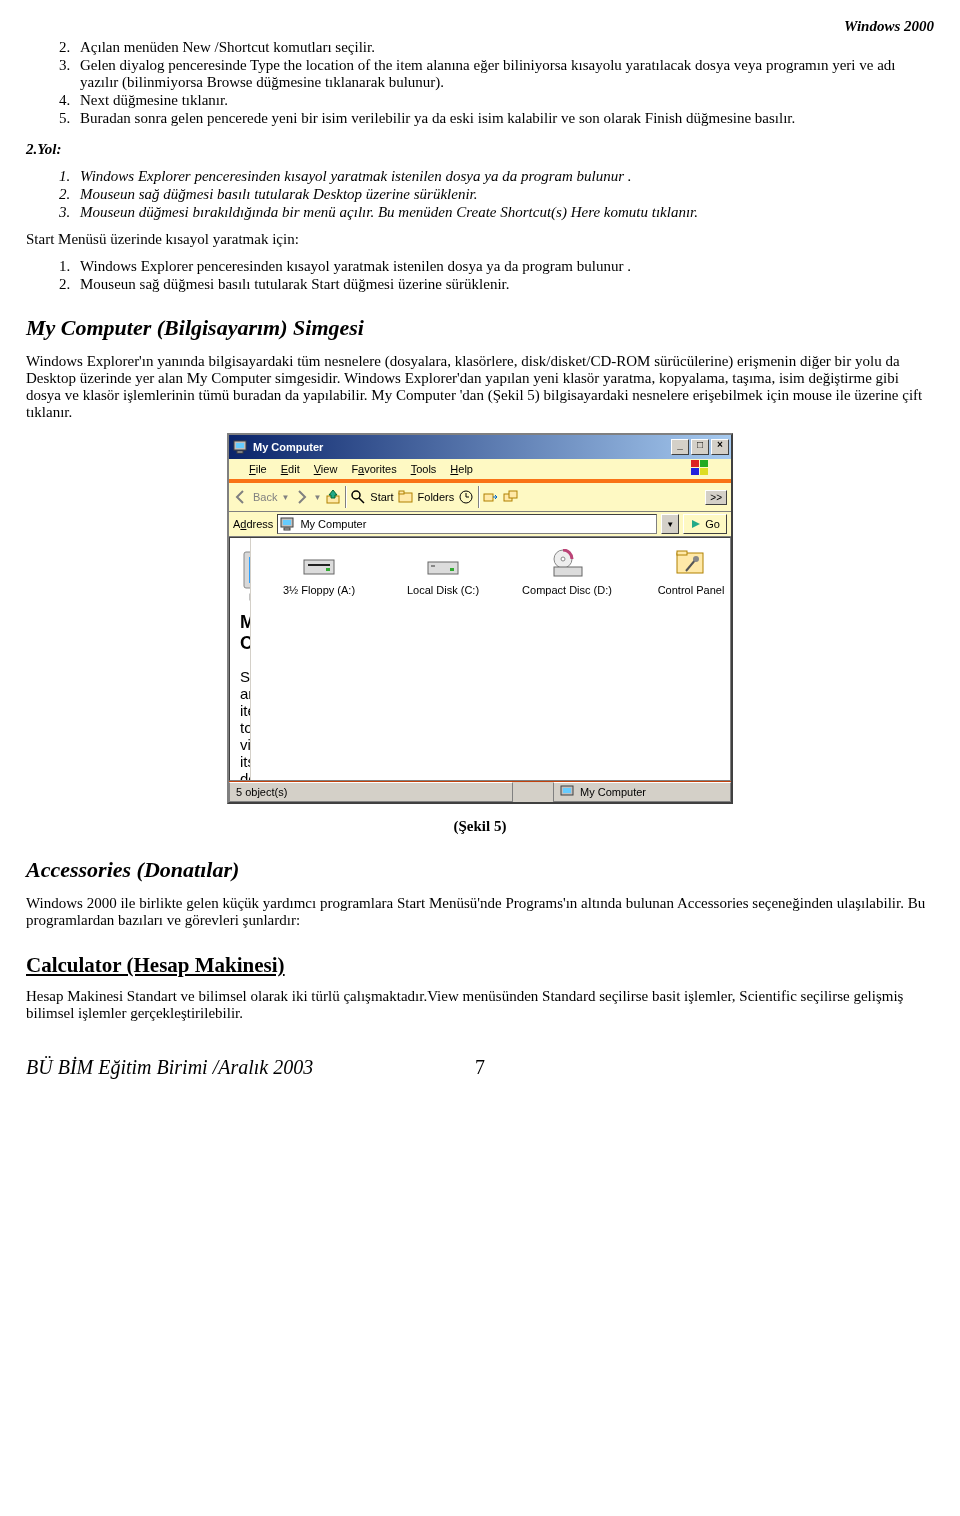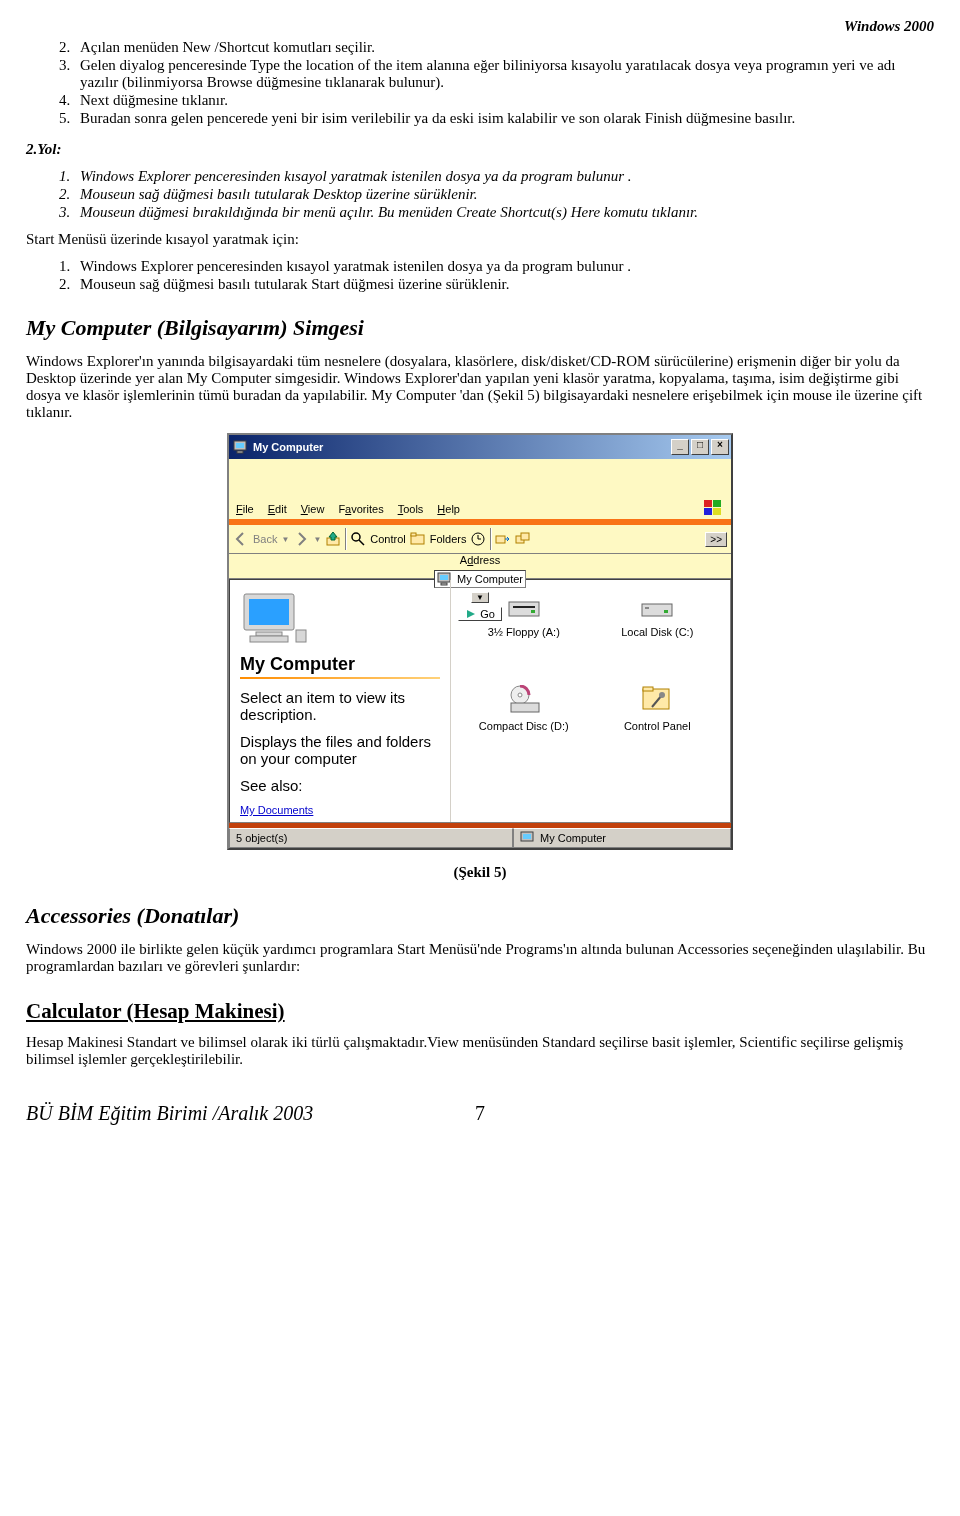--- a/index.html
+++ b/index.html
@@ -68,24 +68,23 @@
     font-family:Arial;
     font-size:10px;
     line-height:10px;
     text-align:center;
     color:#000;
     font-weight:bold;
   }
   .menubar{
     display:flex;
     align-items:center;
-    border-bottom:6px solid #f97316;
-    padding:0 0;
+    border-bottom:4px solid #f97316;
+    padding:0 13px;
     height:20px;
-    margin-top:40px;
   }
   .menubar span{padding:2px 7px;}
   .menubar span u{text-decoration:underline;}
   .menubar .flag{margin-left:auto; margin-right:2px;}
   .toolbar{
     display:flex; align-items:center;
     border-bottom:1px solid #808080;
     height:28px;
     padding:0 4px;
     gap:4px;
@@ -95,21 +94,21 @@
     color:#808080;
   }
   .tool.enabled{color:#000;}
   .tool svg,.tool .glyph{width:16px;height:16px;}
   .sep{width:1px;height:22px;background:#808080;box-shadow:1px 0 0 #fff;}
   .chev{font-size:10px;color:#000;margin-left:auto;border:1px solid #fff;border-right-color:#404040;border-bottom-color:#404040;padding:1px 4px;background:#d4d0c8;}
   .addrbar{
     display:flex;align-items:center;
     border-bottom:1px solid #808080;
     height:24px;
-    padding:0 4px;gap:4px;flex-direction:column;
+    padding:0 4px;gap:4px;
   }
   .addrbar .lbl{}
   .addr-input{
     flex:1;
     background:#fff;
     border:1px solid #808080;
     border-top-color:#404040;border-left-color:#404040;
     height:18px;
     display:flex;align-items:center;
     padding:0 2px;gap:4px;
@@ -148,37 +147,38 @@
   .leftpane .small{font-size:15px;margin-bottom:10px;}
   .leftpane a{color:#0000cc;text-decoration:underline;}
   .monitor{
     width:70px;height:56px;
     margin:6px 0 6px 0;
   }
   .rightpane{
     flex:1;
     padding:10px 8px;
     display:grid;
-    grid-template-columns:repeat(2,1fr);
+    grid-template-columns:repeat(4,1fr);
     grid-auto-rows:84px;
     gap:10px 4px;
     justify-items:center;
     align-content:start;
   }
   .icon-cell{
     width:120px;
     text-align:center;
   }
   .icon-cell .lbl{font-size:11px;margin-top:4px;}
   .icon-box{width:36px;height:32px;margin:0 auto;display:flex;align-items:center;justify-content:center;}
   .status{
     display:flex;align-items:center;
     height:20px;
-    border-top:5px solid #c2410c;
+    border-top:1px solid #c2410c;
     background:#d4d0c8;
+    gap:40px;
   }
   .status .cell{
     border:1px solid #808080;
     border-top-color:#fff;
     height:18px;
     display:flex;align-items:center;
     padding:0 6px;gap:4px;
   }
   .status .cell.left{width:270px;}
   .status .cell.right{flex:1;}
@@ -271,21 +271,21 @@
             <rect x="2" y="7" width="12" height="7" fill="#ffe9a8" stroke="#b08000"></rect>
             <path d="M8 1 L12 6 H10 V9 H6 V6 H4 Z" fill="#2a8" stroke="#063"></path>
           </svg>
     </div>
     <div class="sep"></div>
     <div class="tool enabled">
       <svg class="svg16" viewBox="0 0 16 16">
             <circle cx="6" cy="6" r="4" fill="none" stroke="#000" stroke-width="1.5"></circle>
             <line x1="9" y1="9" x2="14" y2="14" stroke="#000" stroke-width="1.5"></line>
           </svg>
-      <span>Control</span>
+      <span>Start</span>
     </div>
     <div class="tool enabled">
       <svg class="svg16" viewBox="0 0 16 16">
             <rect x="1" y="4" width="13" height="9" fill="#ffe9a8" stroke="#b08000"></rect>
             <rect x="1" y="2" width="5" height="3" fill="#ffe9a8" stroke="#b08000"></rect>
           </svg>
       <span>Folders</span>
     </div>
     <div class="tool enabled">
       <svg class="svg16" viewBox="0 0 16 16">

